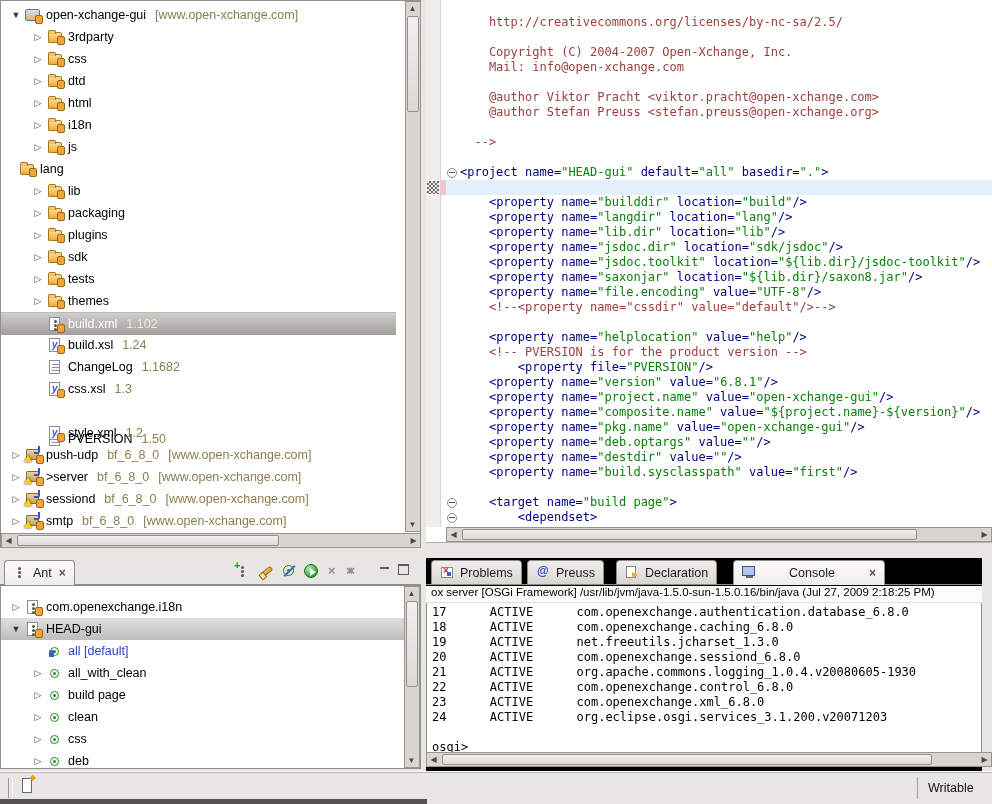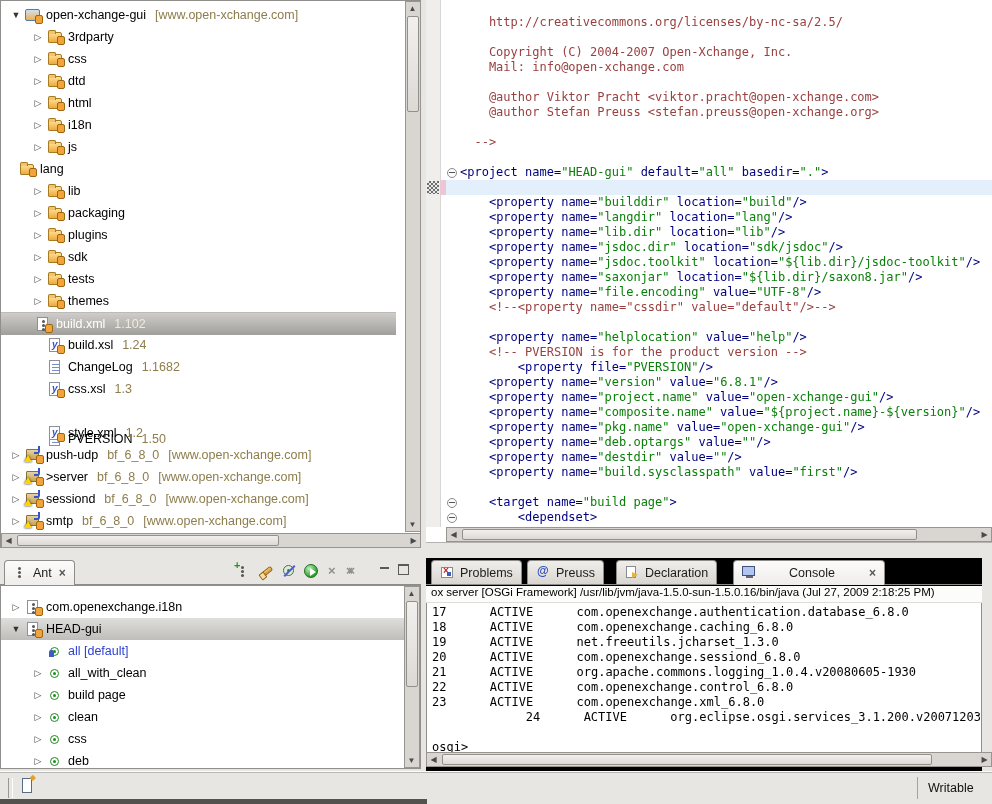--- a/index.html
+++ b/index.html
@@ -246,21 +246,21 @@
           <span class="lbl">tests</span>
         </div>
         <div class="trow" style="top: 289px; padding-left: 28px; right: 0px;">
           <span class="arrow">▷</span>
           <span class="iconbox">
             <span class="i i-folder"></span>
             <span class="deco-barrel" style="right: 0px; bottom: 1px;"></span>
           </span>
           <span class="lbl">themes</span>
         </div>
-        <div class="trow sel-dark" style="top: 311px; padding-left: 16px; right: 8px; align-items: center;">
+        <div class="trow sel-dark" style="top: 311px; padding-left: 28px; right: 8px; align-items: center;">
           <span class="arrow"></span>
           <span class="iconbox">
             <span class="i i-file">
               <span class="ant-glyph"></span>
             </span>
             <span class="deco-barrel" style="right: 0px; bottom: 0px;"></span>
           </span>
           <span class="lbl">build.xml</span>
           <span class="ver">1.102</span>
         </div>
@@ -562,21 +562,21 @@
       </div>
     <div id="console-title">ox server [OSGi Framework] /usr/lib/jvm/java-1.5.0-sun-1.5.0.16/bin/java (Jul 27, 2009 2:18:25 PM)</div>
     <div class="abs" id="console-content" style="left:0;top:45px;right:0;height:149px;background:#fff;border-left:1px solid #918f8b;border-right:1px solid #918f8b;overflow:hidden;">
         <div class="cline" style="top: 2px;">17      ACTIVE      com.openexchange.authentication.database_6.8.0</div>
         <div class="cline" style="top: 17px;">18      ACTIVE      com.openexchange.caching_6.8.0</div>
         <div class="cline" style="top: 32px;">19      ACTIVE      net.freeutils.jcharset_1.3.0</div>
         <div class="cline" style="top: 47px;">20      ACTIVE      com.openexchange.sessiond_6.8.0</div>
         <div class="cline" style="top: 62px;">21      ACTIVE      org.apache.commons.logging_1.0.4.v20080605-1930</div>
         <div class="cline" style="top: 77px;">22      ACTIVE      com.openexchange.control_6.8.0</div>
         <div class="cline" style="top: 92px;">23      ACTIVE      com.openexchange.xml_6.8.0</div>
-        <div class="cline" style="top: 107px; text-align: right;">24      ACTIVE      org.eclipse.osgi.services_3.1.200.v20071203</div>
+        <div class="cline" style="top: 107px;">24      ACTIVE      org.eclipse.osgi.services_3.1.200.v20071203</div>
         <div class="cline" style="top: 137px;">osgi&gt;</div>
       </div>
     <div class="abs sb h" style="left:0;top:194px;width:566px;height:15px;">
       <div class="ar" style="left:0;top:0;">◀</div>
       <div class="thumb" style="left:15px;width:490px;"></div>
       <div class="ar" style="right:0;top:0;">▶</div>
     </div>
   </div>
 
   <div class="abs" id="status-bar">

